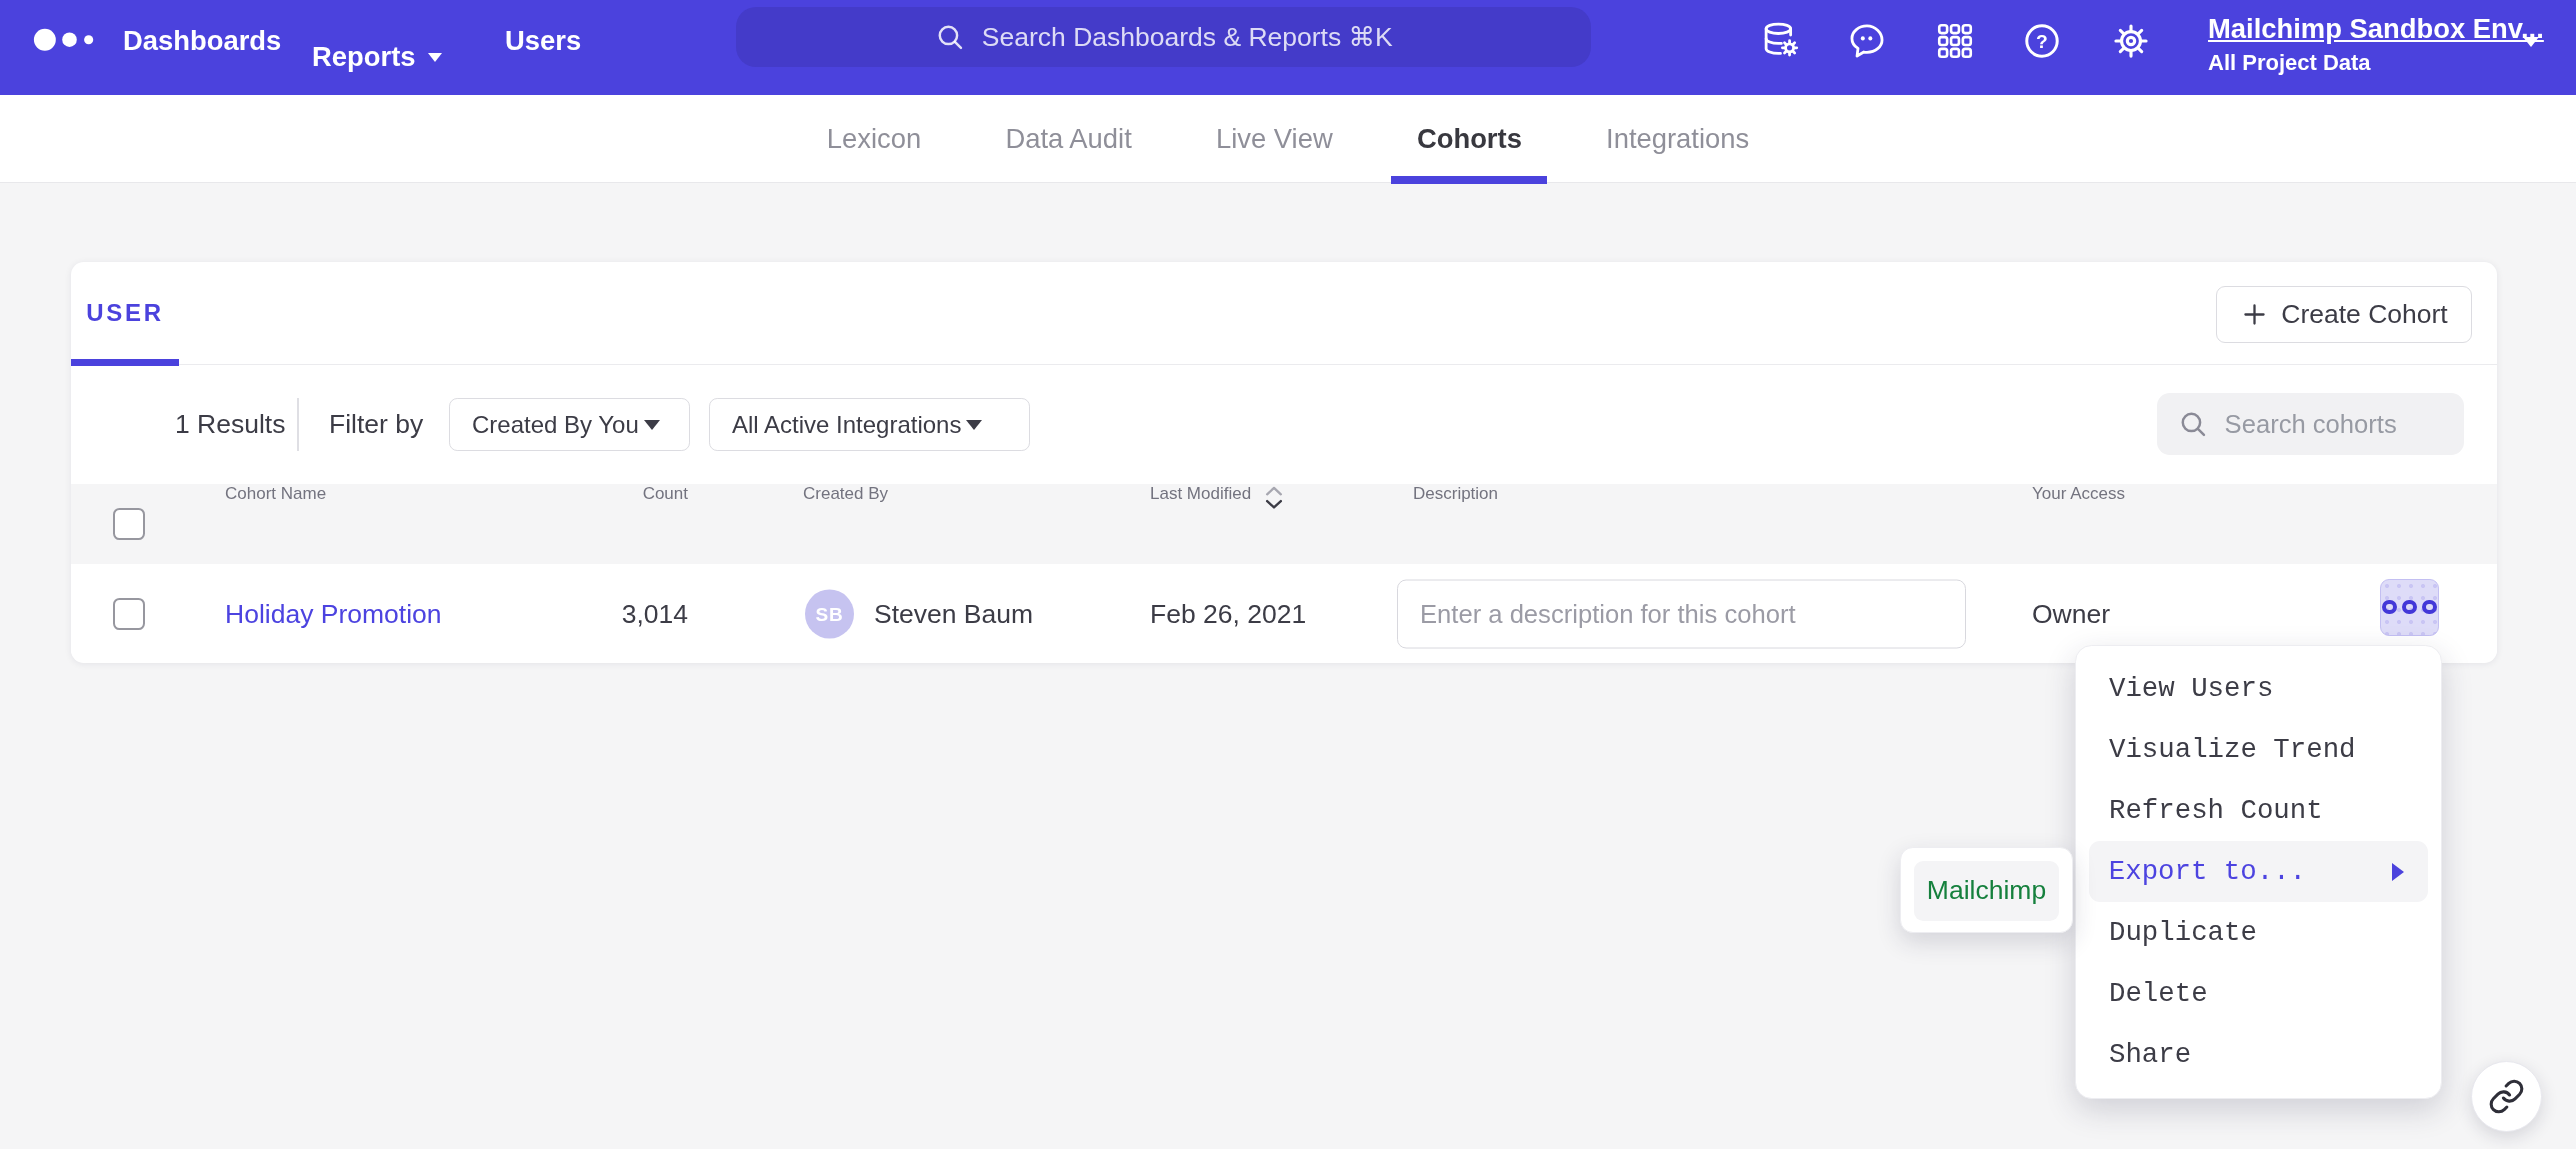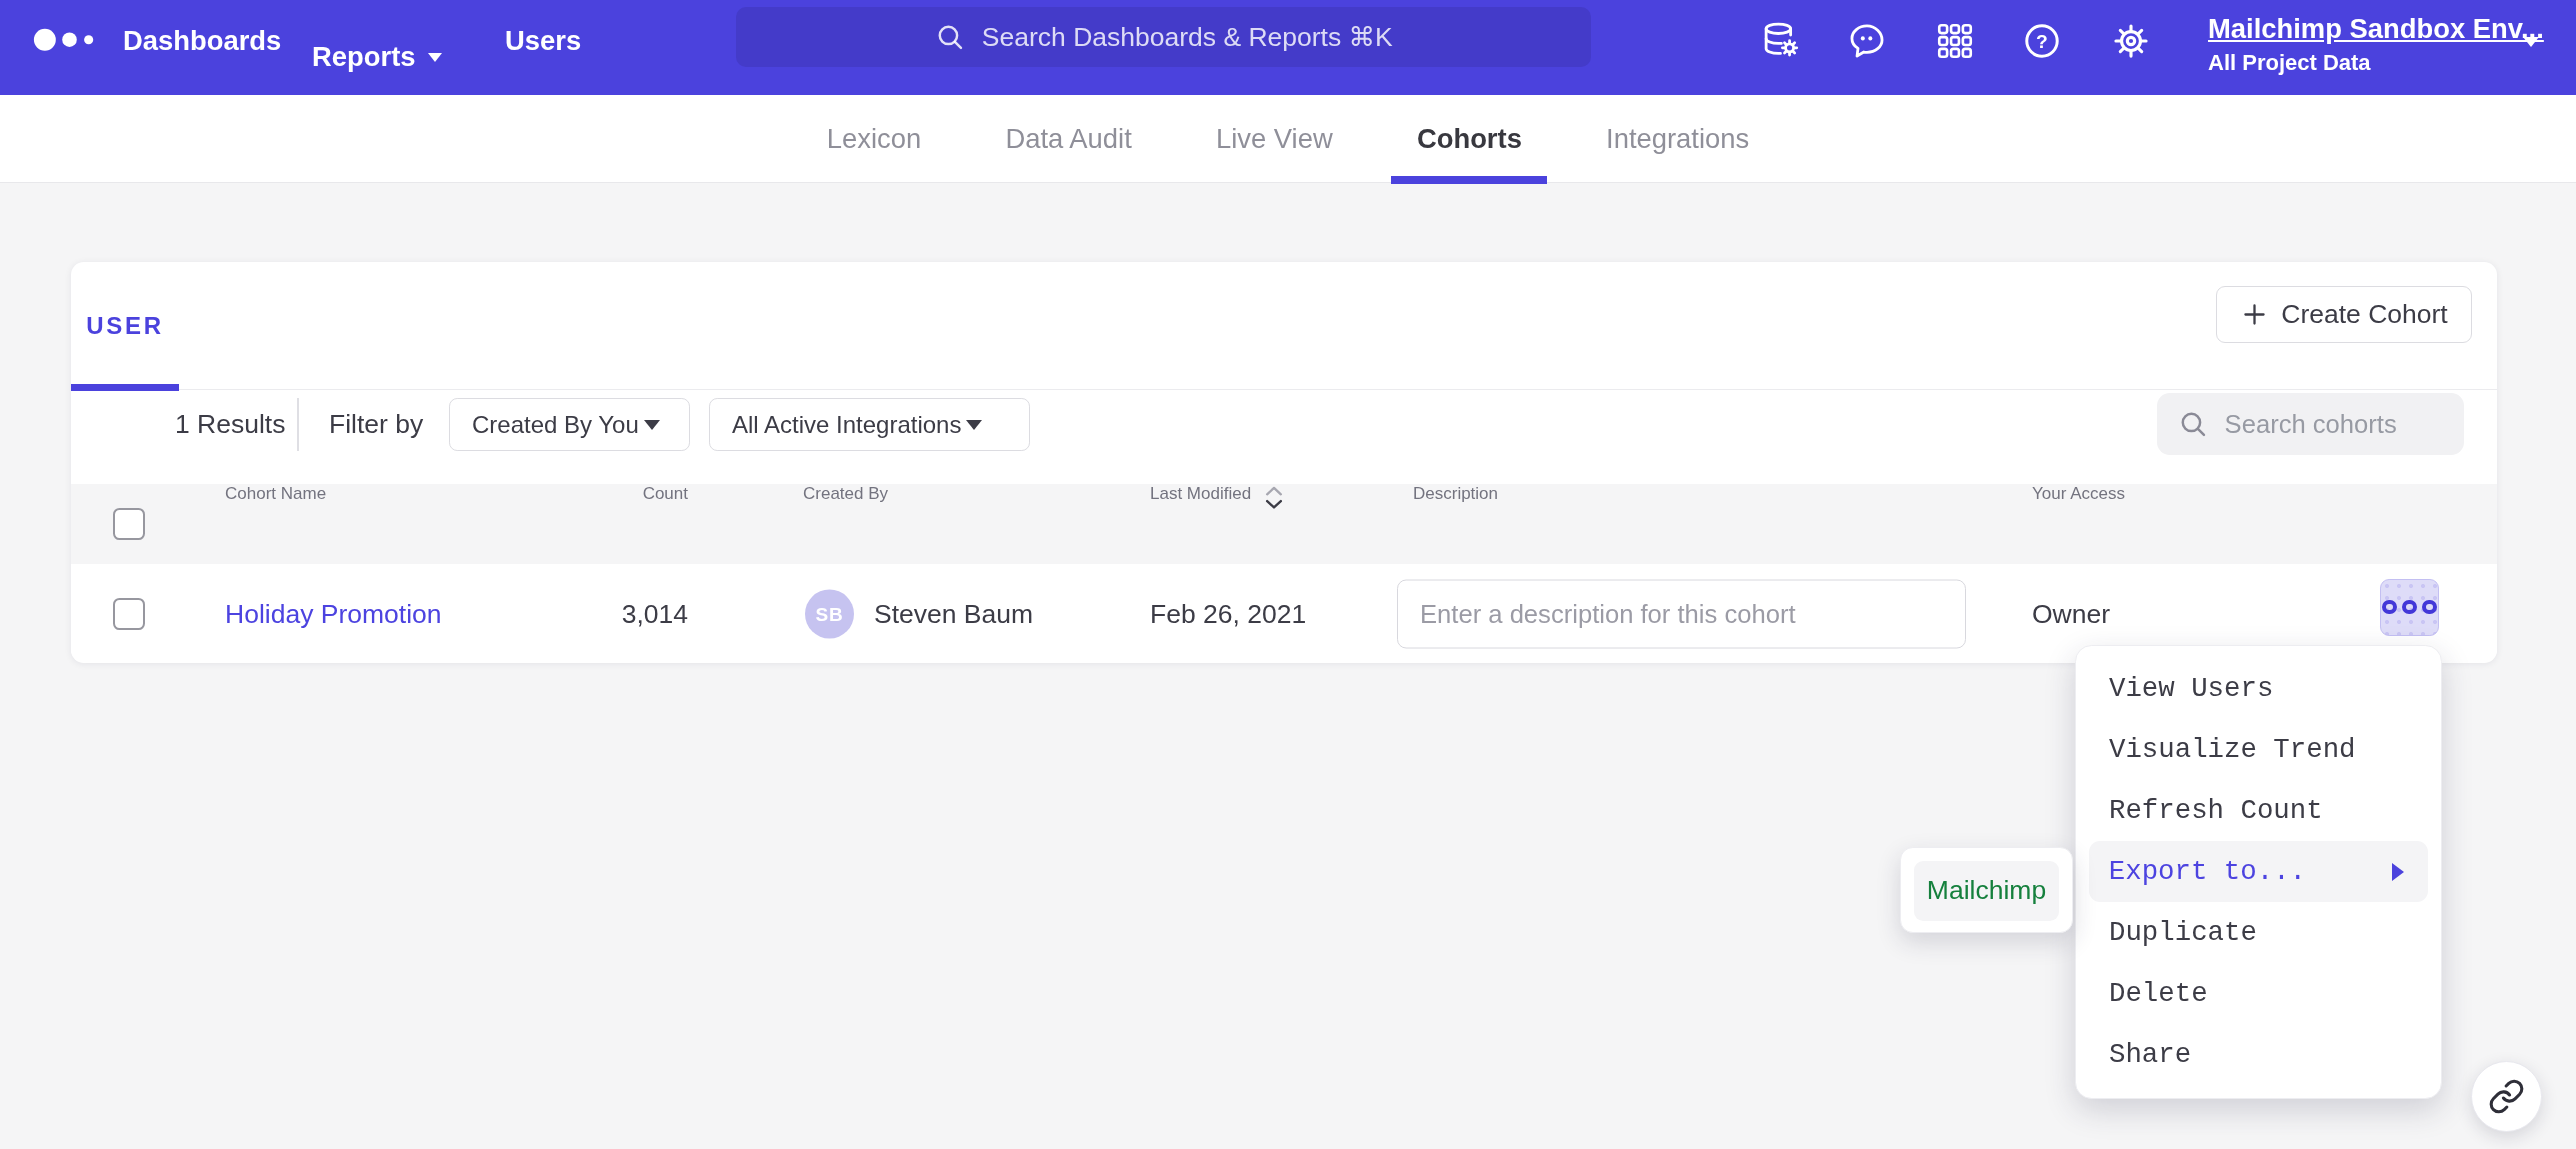--- a/index.html
+++ b/index.html
@@ -10,21 +10,21 @@
   
   .topbar { position:absolute; left:0; top:0; width:2576px; height:95px; background:#4b42dd; }
   .logo { position:absolute; left:33px; top:25.6px; width:73px; height:27.4px; }
   .top-nav-item { position:absolute; top:0; height:82px; display:flex; align-items:center; gap:12.8px;
                   color:#ffffff; font-size:27.4px; font-weight:600; cursor:pointer; }
   .caret-down-white { width:0; height:0; border-left:8.2px solid transparent; border-right:8.2px solid transparent;
                       border-top:10px solid #ffffff; }
   .caret-sm-white { width:0; height:0; border-left:7.3px solid transparent; border-right:7.3px solid transparent;
                     border-top:9.1px solid #ffffff; }
   .top-search { position:absolute; left:736px; top:7.3px; width:855px; height:60px; background:#443bc9;
-                border-radius:10px; display:flex; align-items:center; justify-content:center; gap:14.6px; cursor:text; }
+                border-radius:20px; display:flex; align-items:center; justify-content:center; gap:14.6px; cursor:text; }
   .top-search .ph { color:rgba(255,255,255,0.82); font-size:26.5px; }
   .top-icon { position:absolute; top:18.3px; width:46px; height:46px; display:flex; align-items:center;
               justify-content:center; cursor:pointer; }
   .top-icon svg { width:42px; height:42px; }
   .project { position:absolute; left:2208px; top:12.8px; width:293px; cursor:pointer; }
   .project .name { color:#fff; font-size:27.4px; font-weight:700; white-space:nowrap;text-decoration:underline; }
   .project .scope { color:#fff; font-size:22px; font-weight:700; margin-top:5.5px; }
   .project-caret { position:absolute; left:2523px; top:37px; }
 
   
@@ -32,21 +32,21 @@
             border-bottom:1.8px solid #e8e8eb; display:flex; justify-content:center; }
   .subnav-tabs { display:flex; gap:33px; height:100%; }
   .subtab { position:relative; display:flex; align-items:center; padding:0 25.6px; font-size:27.4px;
             color:#8f8f99; cursor:pointer; }
   .subtab.active { color:#38383f; font-weight:600; }
   .subtab.active::after { content:""; position:absolute; left:0; right:0; bottom:-1.8px; height:8.2px; background:#4b42dd; }
 
   
   .card { position:absolute; left:71px; top:262px; width:2426px; height:400px; background:#ffffff;
           border-radius:12.8px; box-shadow:0 1.8px 7.3px rgba(30,30,60,0.08); }
-  .card-tabs { position:absolute; left:0; top:0; width:100%; height:128px; border-bottom:1.8px solid #ebebee;padding-left:9px; }
+  .card-tabs { position:absolute; left:0; top:0; width:100%; height:103px; border-bottom:1.8px solid #ebebee;padding-left:9px; }
   .user-tab { position:absolute; left:0; top:0; width:108px; height:100%; display:flex; align-items:center;
               justify-content:center; color:#4b42dd; font-size:24px; font-weight:700; letter-spacing:2.7px; cursor:pointer; }
   .user-tab::after { content:""; position:absolute; left:0; right:0; bottom:-1.8px; height:7.3px; background:#4b42dd; }
   .create-btn { position:absolute; left:2145px; top:24px; width:256px; height:57px; border:1.8px solid #dcdce1;
                 border-radius:9px; background:#fff; display:flex; align-items:center; justify-content:center;
                 gap:12px; font-size:26.5px; font-weight:500; color:#3c3c46; cursor:pointer; }
 
   .filter-row { position:absolute; left:0; top:103px; width:100%; height:119px; }
   .results { position:absolute; left:104px; top:0; height:100%; display:flex; align-items:center;
              font-size:26.5px; font-weight:500; color:#3c3c46; }

